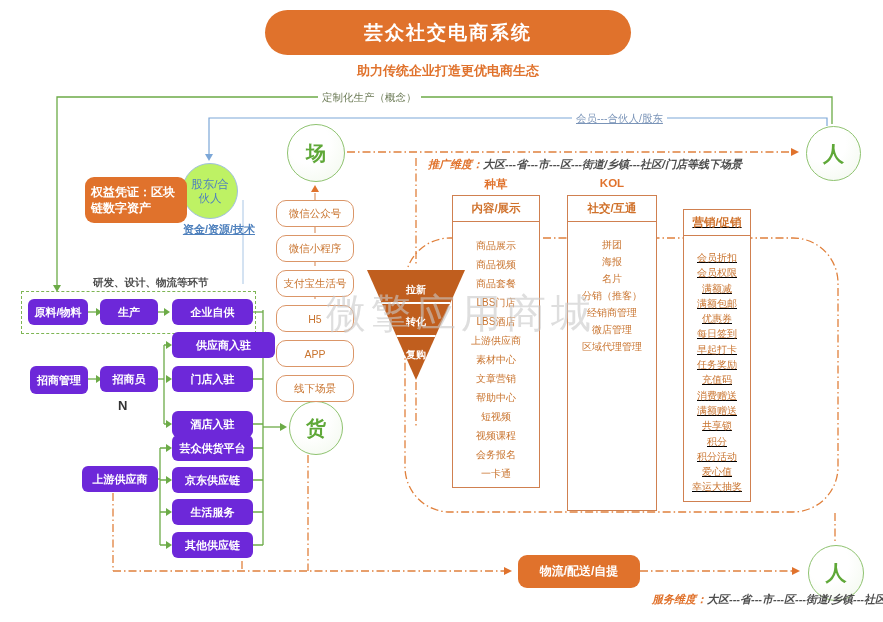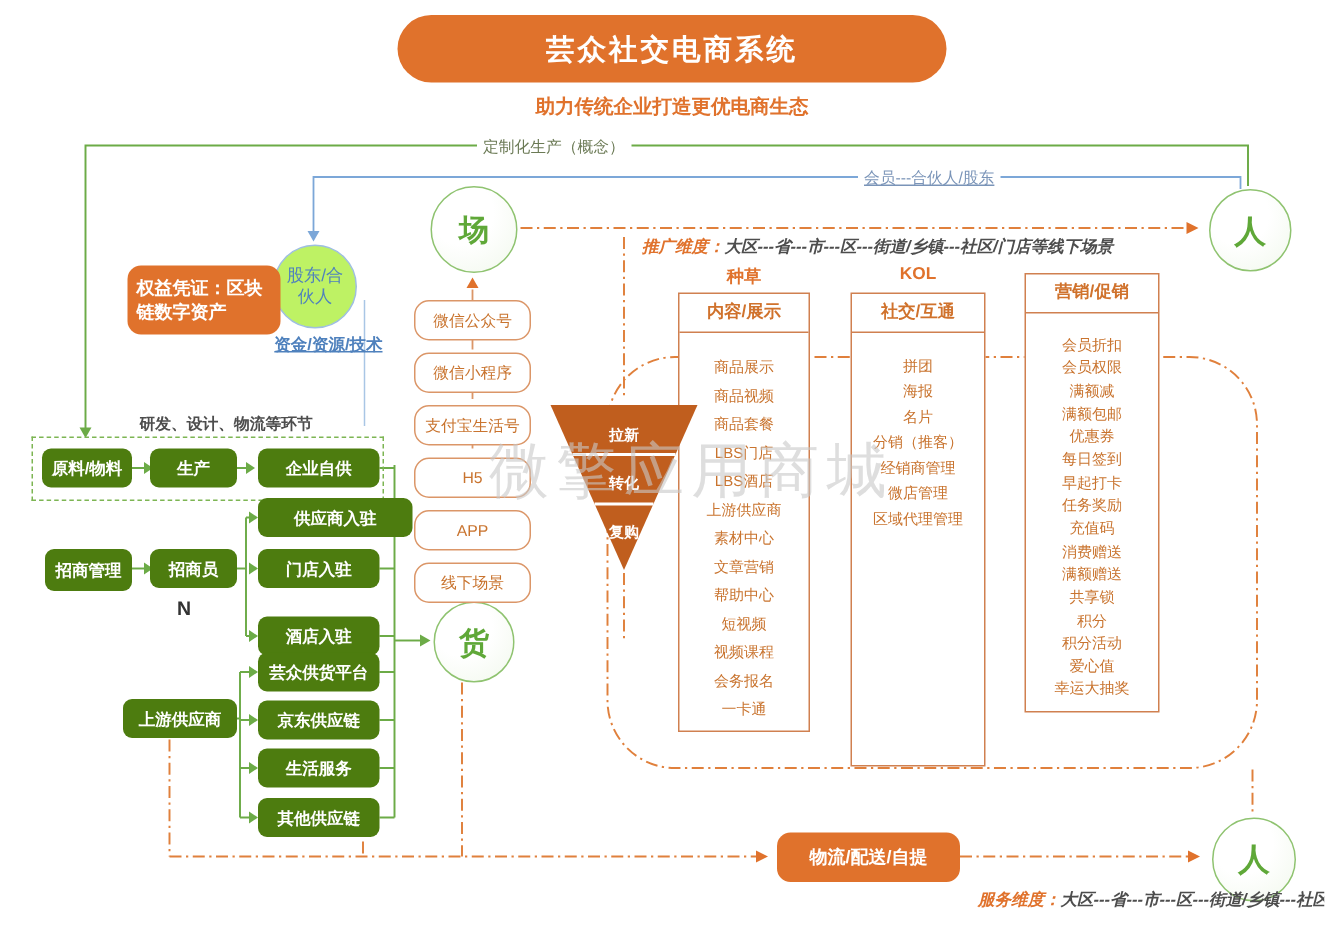--- a/index.html
+++ b/index.html
@@ -28,21 +28,21 @@
     background:#bef264;color:#4F81BD;font-size:11.5px;font-weight:normal;line-height:14px;padding:4px;box-sizing:border-box;}
 
   .equity-badge{left:85px;top:177px;width:102px;height:46px;background:#E0722C;border-radius:9px;color:#fff;
     font-size:12px;font-weight:bold;display:flex;align-items:center;justify-content:center;line-height:16px;padding:2px 6px;box-sizing:border-box;}
   .capital-note{left:165px;top:222px;width:90px;text-align:right;color:#4F81BD;font-size:11px;font-weight:bold;text-decoration:underline;}
   .rd-note{left:93px;top:276px;color:#4D4D4D;font-size:10.5px;font-weight:bold;}
   .recruit-note{left:18px;top:399px;width:88px;color:#4D4D4D;font-size:10px;line-height:13px;font-weight:bold;}
   .n-label{left:118px;top:398px;color:#333;font-size:13px;font-weight:bold;}
 
   .gdash{left:21px;top:291px;width:235px;height:43px;border:1.2px dashed #7DB553;box-sizing:border-box;}
-  .gbox{background:#4d7c0f;color:#fff;border-radius:6px;font-size:11px;font-weight:bold;
+  .gbox{background:#6d28d9;color:#fff;border-radius:6px;font-size:11px;font-weight:bold;
     display:flex;align-items:center;justify-content:center;white-space:nowrap;}
 
   .channels{left:276px;top:200px;width:78px;display:flex;flex-direction:column;gap:8px;}
   .chan{height:25px;border:1px solid #DB9668;border-radius:10px;background:#fff;color:#C9742F;
     font-size:10.5px;display:flex;align-items:center;justify-content:center;}
 
   .funnel-wrap{left:360px;top:265px;z-index:3;}
   .watermark{left:326px;top:286px;z-index:4;color:#C9C9C9;opacity:.6;font-size:40px;letter-spacing:5px;white-space:nowrap;}
 
   .tag{color:#E0722C;font-size:11.5px;font-weight:bold;text-align:center;}
@@ -50,21 +50,21 @@
   .tag-kol{left:567px;top:177px;width:90px;}
 
   .fcol{border:1px solid #D08050;background:#fff;box-sizing:border-box;}
   .fcol .hdr{height:25px;line-height:25px;text-align:center;color:#D0722C;font-weight:bold;font-size:11.5px;border-bottom:1px solid #D08050;}
   .col-items{padding-top:14px;text-align:center;color:#C9742F;font-size:10px;}
   .lh19 .col-item{line-height:19px;}
   .lh17 .col-item{line-height:17px;}
   .lh15 .col-item{line-height:15.3px;}
   .col1{left:452px;top:195px;width:88px;height:293px;}
   .col2{left:567px;top:195px;width:90px;height:316px;}
-  .col3{left:683px;top:182px;width:90px;height:293px;}
+  .col3{left:683px;top:209px;width:68px;height:293px;text-decoration:underline;}
 
   .dim-label{font-size:11px;font-weight:bold;white-space:nowrap;font-style:italic;}
   .dim-label .olabel{color:#E0722C;}
   .dim-label .dtext{color:#4D4D4D;}
   .dim-promo{left:428px;top:157px;}
   .dim-service{left:652px;top:592px;}
 
   .logistics{left:518px;top:555px;width:122px;height:33px;background:#E0722C;border-radius:9px;color:#fff;
     font-size:12px;font-weight:bold;display:flex;align-items:center;justify-content:center;z-index:2;}
 </style>

